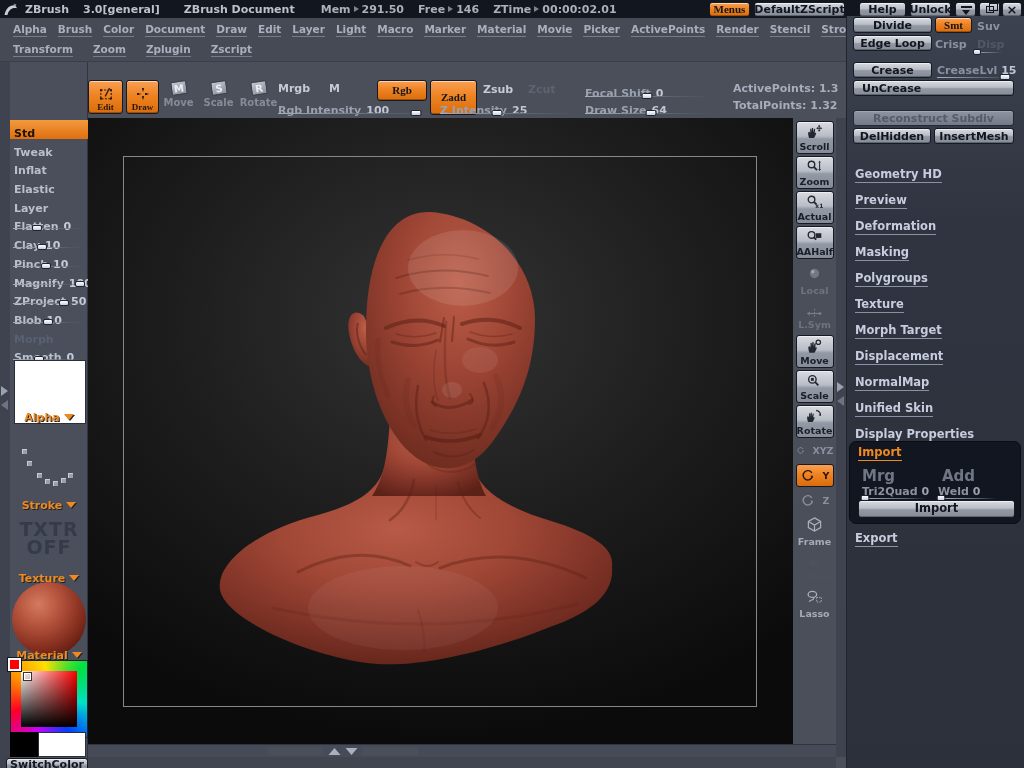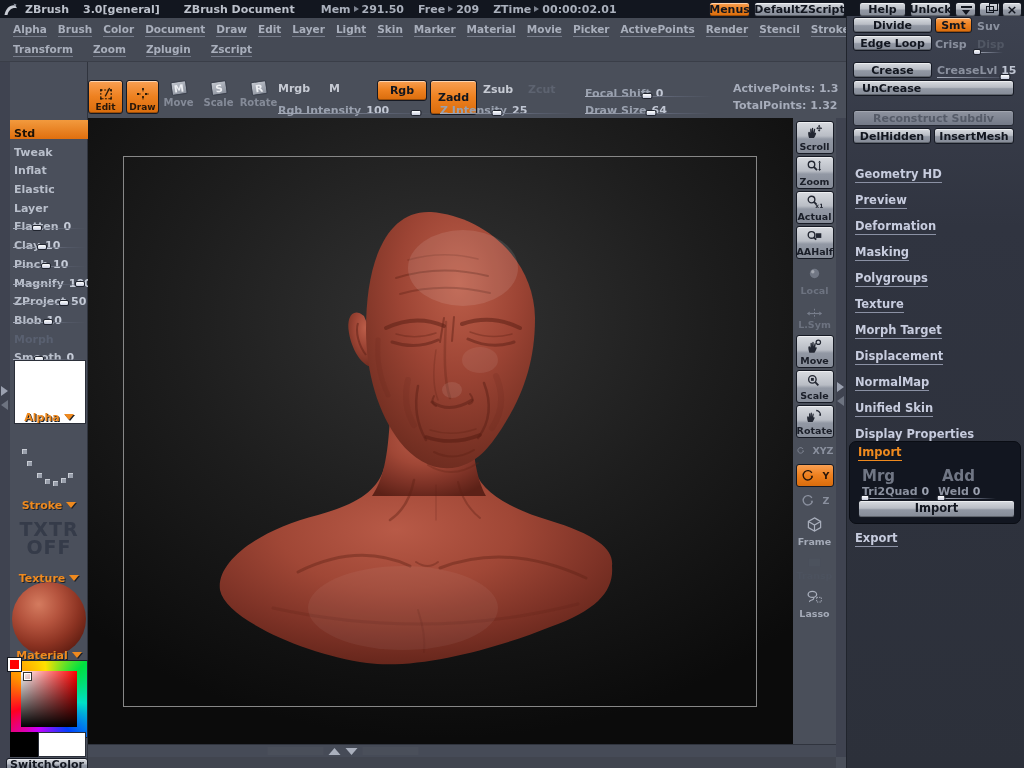--- a/index.html
+++ b/index.html
@@ -7,21 +7,21 @@
         background:#4a4f5a;font-family:"DejaVu Sans",sans-serif;
         -webkit-user-select:none;user-select:none;}
   #root *{box-sizing:border-box;}
 
   
   .btn{display:flex;align-items:center;justify-content:center;
        background:linear-gradient(180deg,#d8dbe0 0%,#b9bdc5 45%,#9298a4 55%,#858b97 100%);
        border:1px solid #161a24;border-radius:3px;
        box-shadow:inset 0 1px 0 rgba(255,255,255,.55),inset 0 -1px 0 rgba(0,0,0,.28);
        color:#12161f;font-weight:bold;font-size:11px;line-height:1;cursor:default;}
-  .btn.orange{background:linear-gradient(180deg,#f9a053 0%,#ee8120 48%,#d96c0c 100%);}
+  .btn.orange{background:linear-gradient(180deg,#f9a053 0%,#ee8120 48%,#d96c0c 100%);font-family:Liberation Serif, serif;}
   .btn.dis{background:linear-gradient(180deg,#8f94a0,#737987);color:#555b68;
        box-shadow:inset 0 1px 0 rgba(255,255,255,.18);border-color:#262a34;}
   .mlink{color:#a9afbc;font-weight:bold;font-size:10.5px;text-decoration:none;
        border-bottom:1px solid #767c8a;padding-bottom:1px;white-space:nowrap;}
   .plink{color:#c7ccde;font-weight:bold;font-size:11.5px;border-bottom:1px solid #8b91a4;
        padding-bottom:1px;white-space:nowrap;}
   .slabel{color:#9aa1af;font-weight:bold;font-size:11px;white-space:nowrap;}
   .sval{color:#c0c6d3;margin-left:5px;}
   .track{position:absolute;height:1px;
        background:linear-gradient(90deg,#a9afbd,#5a6070 70%,rgba(90,96,112,0));}
@@ -274,21 +274,21 @@
 
         <span class="tb-stat">
           <span class="tb-stat-label">Mem</span>
           <span class="tb-tri"></span>
           <span class="tb-stat-value">291.50</span>
         </span>
 
         <span class="tb-stat">
           <span class="tb-stat-label">Free</span>
           <span class="tb-tri"></span>
-          <span class="tb-stat-value">209</span>
+          <span class="tb-stat-value">146</span>
         </span>
 
         <span class="tb-stat">
           <span class="tb-stat-label">ZTime</span>
           <span class="tb-tri"></span>
           <span class="tb-stat-value">00:00:02.01</span>
         </span>
 
     </div>
     <div class="btn orange tbbtn" style="left:709px;width:41px">Menus</div>
@@ -308,21 +308,21 @@
   <div id="menubar">
     <div id="menu-row1">
       <span class="mlink">Alpha</span>
         <span class="mlink">Brush</span>
         <span class="mlink">Color</span>
         <span class="mlink">Document</span>
         <span class="mlink">Draw</span>
         <span class="mlink">Edit</span>
         <span class="mlink">Layer</span>
         <span class="mlink">Light</span>
-        <span class="mlink">Skin</span>
+        <span class="mlink">Macro</span>
         <span class="mlink">Marker</span>
         <span class="mlink">Material</span>
         <span class="mlink">Movie</span>
         <span class="mlink">Picker</span>
         <span class="mlink">ActivePoints</span>
         <span class="mlink">Render</span>
         <span class="mlink">Stencil</span>
         <span class="mlink">Stroke</span>
         <span class="mlink">Texture</span>
         <span class="mlink">Tool</span>

